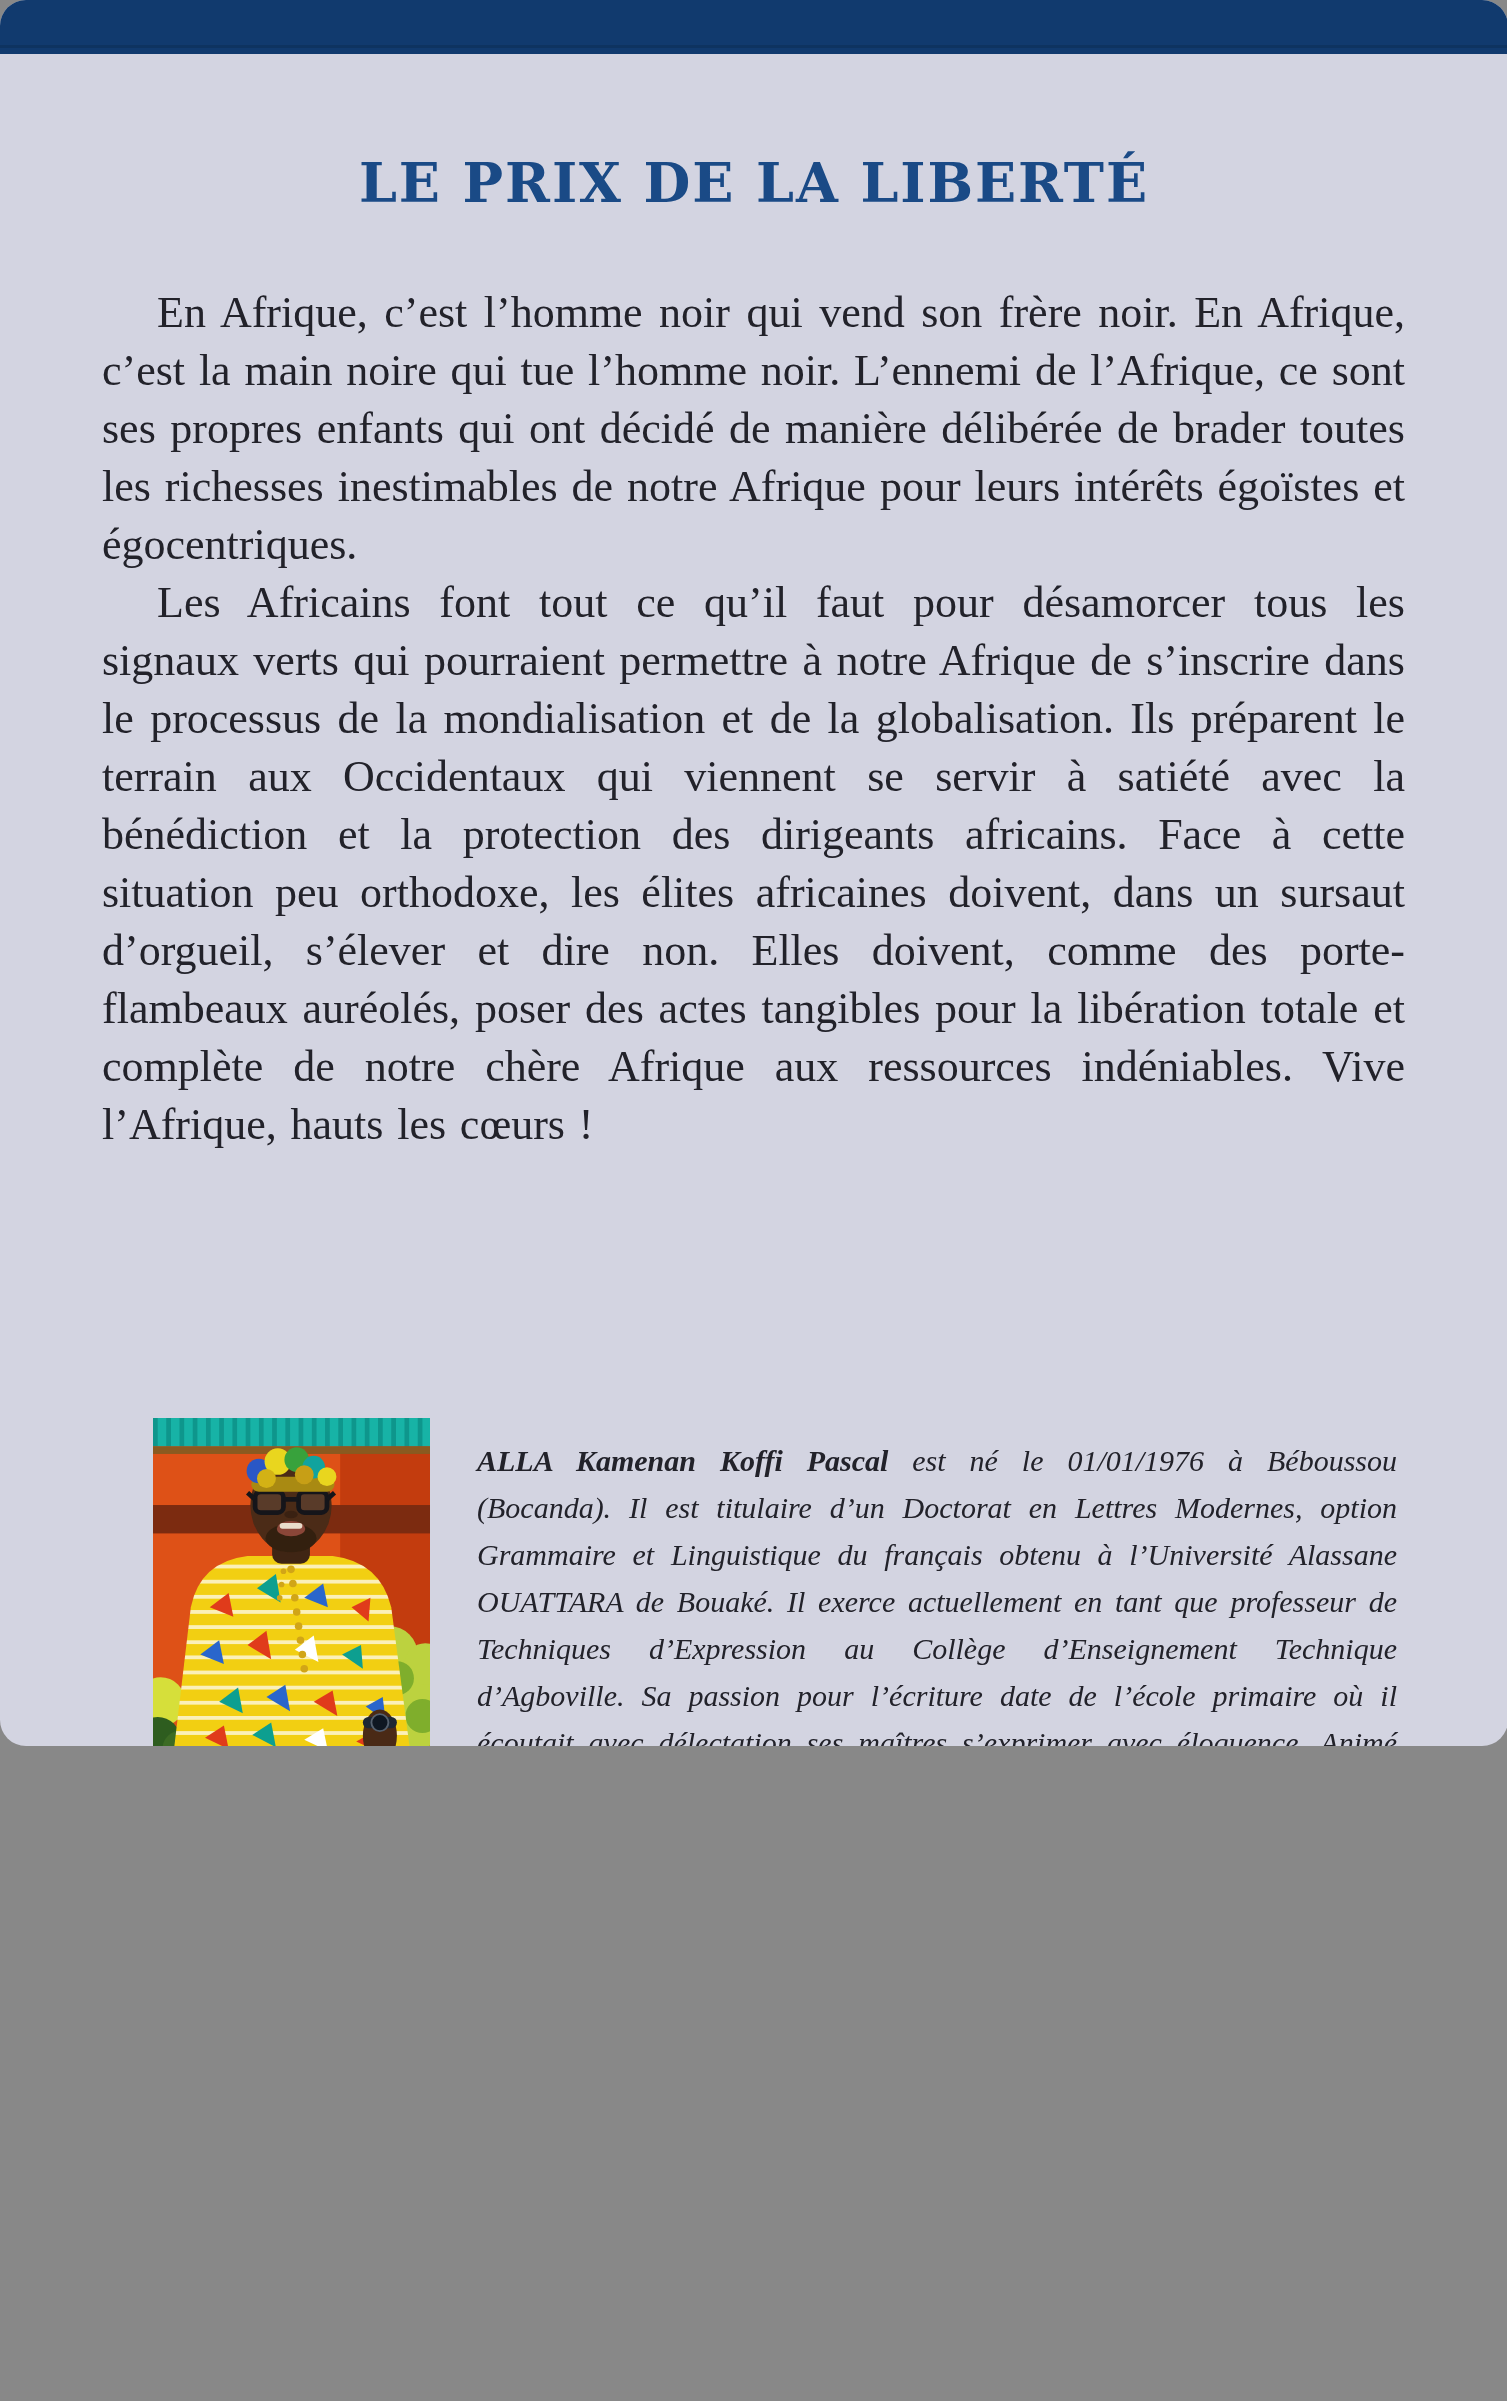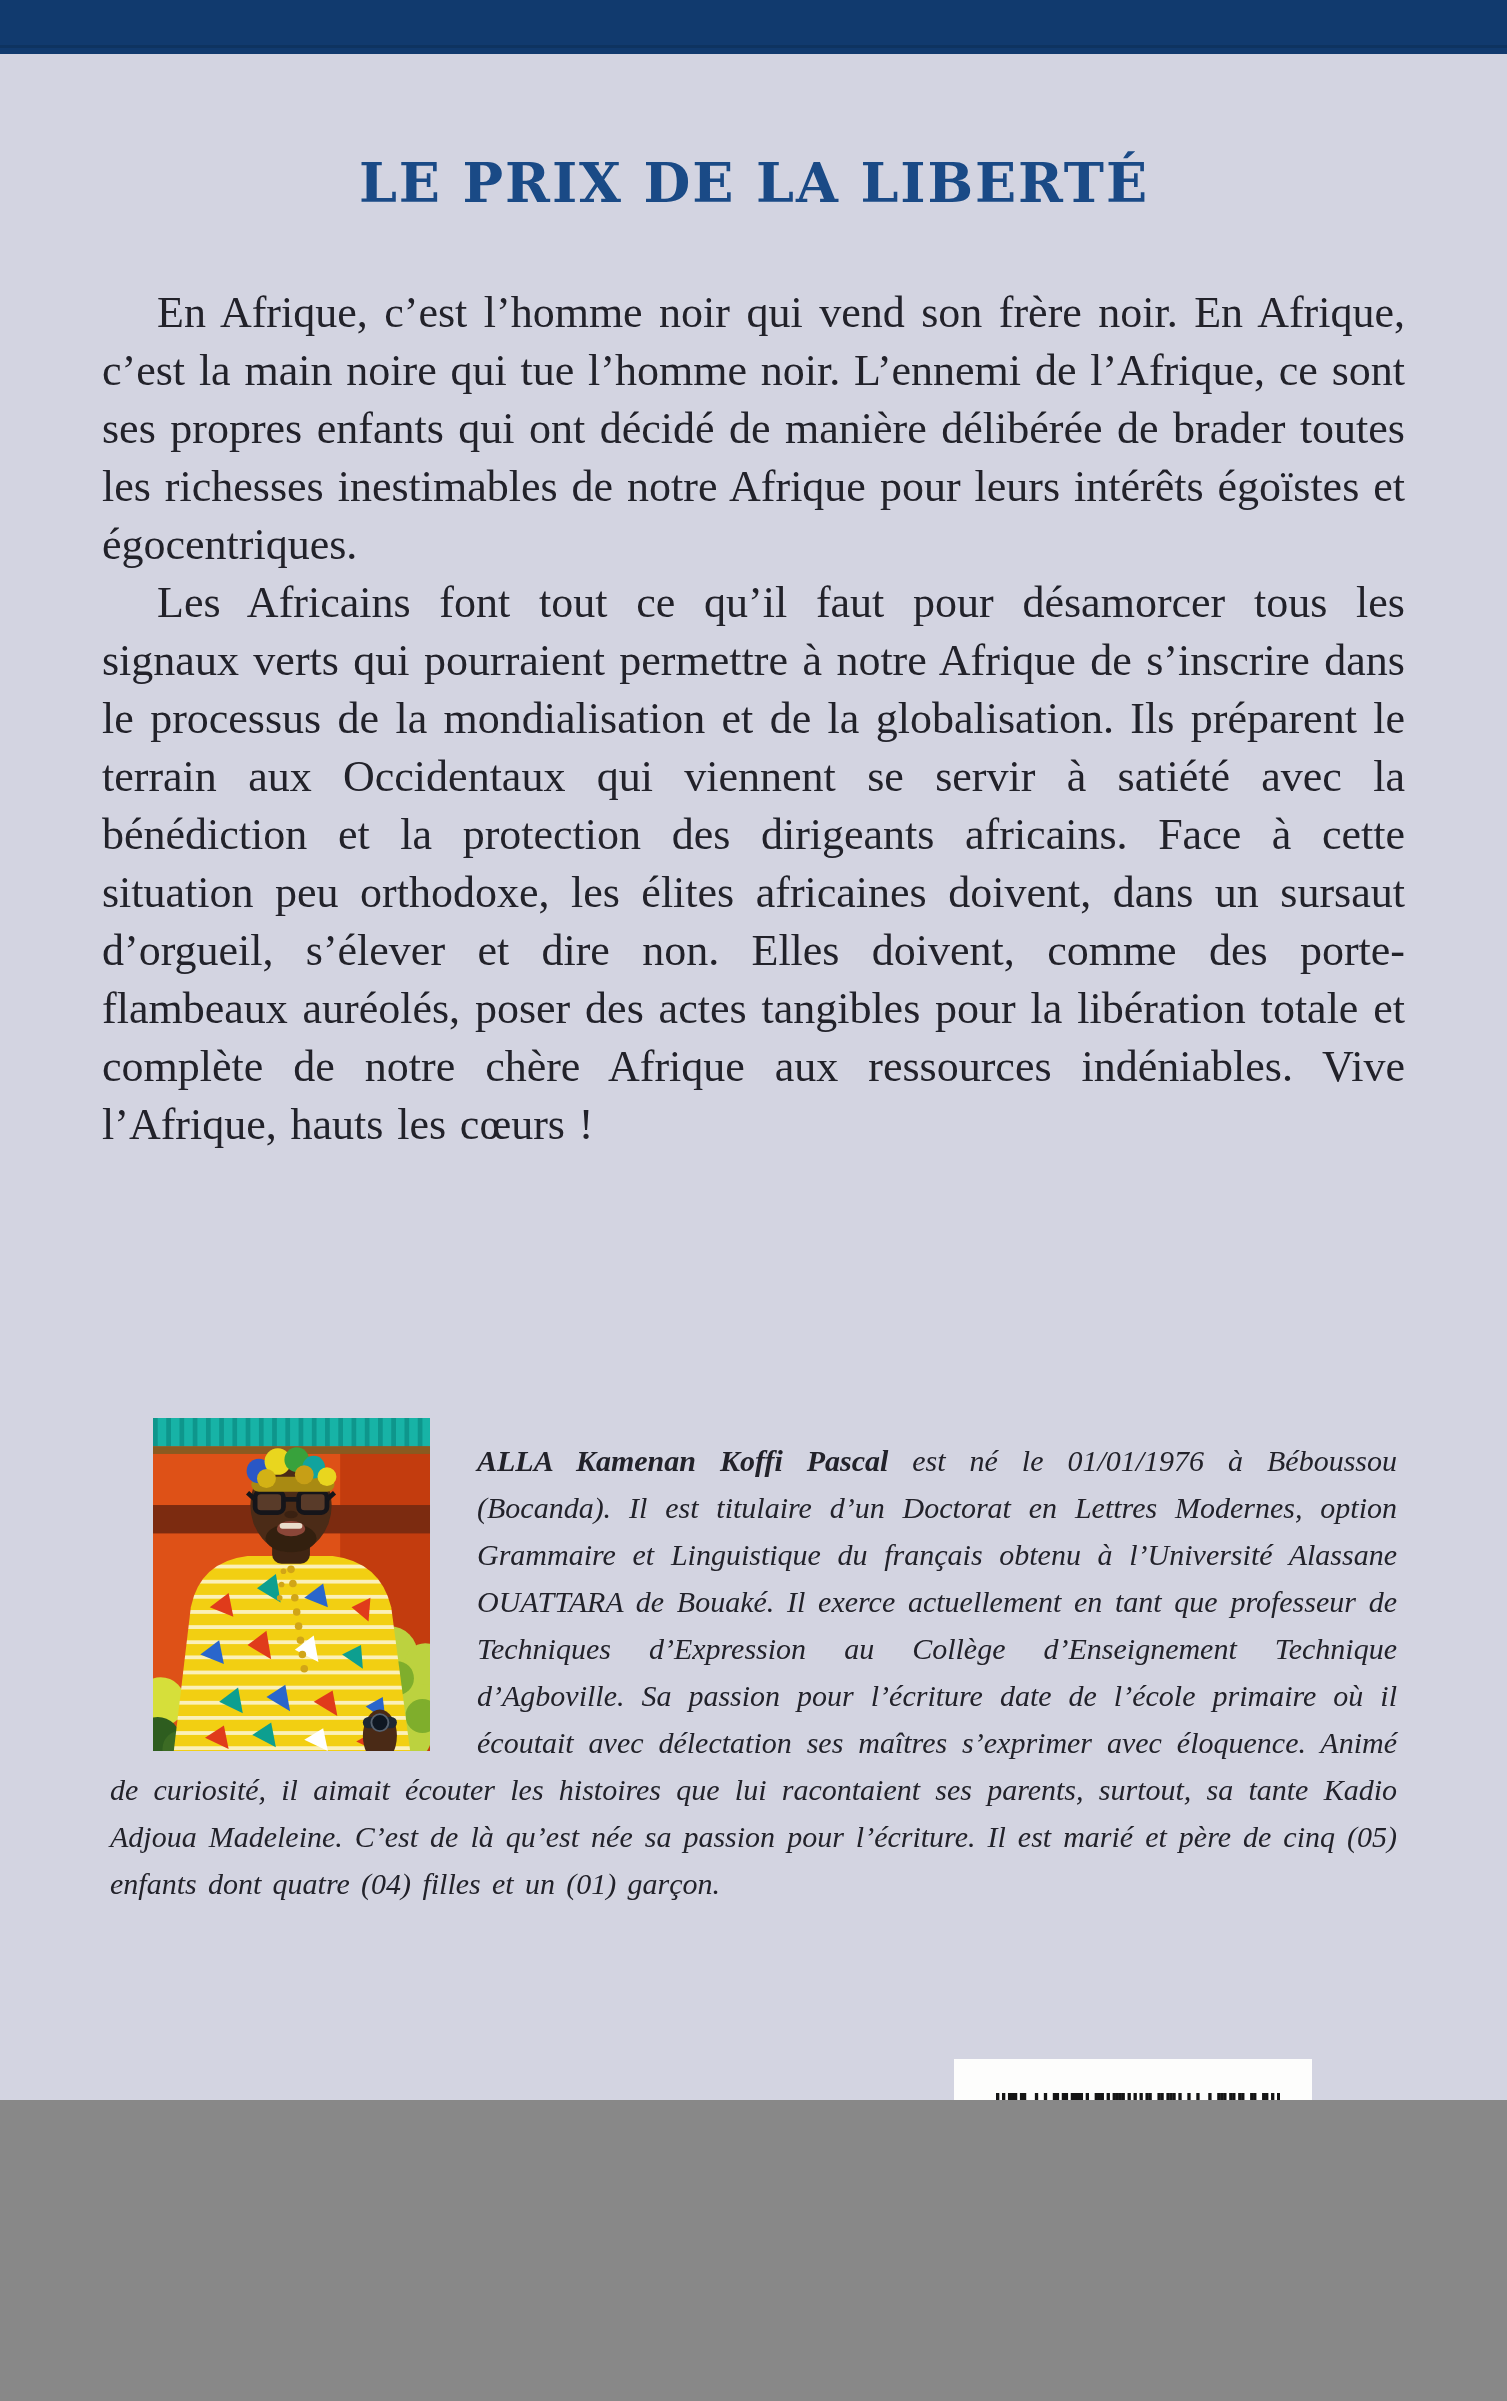--- a/index.html
+++ b/index.html
@@ -7,25 +7,26 @@
     --band_line:#0d2e56;
     --title:#1a4a86;
     --text:#22222a;
     --background:#d3d4e1;
     --barcode_bg:#fdfdfc;
   }
   html,body{margin:0;padding:0;}
   body{background:#888;}
   .page{
     position:relative;
-    width:1508px;height:2100px;
+    width:1508px;height:1746px;
     background:var(--background);
     overflow:hidden;
     font-family:"Liberation Serif", serif;
     color:var(--text);
+    border-radius:26px;
   }
   .top-band{
     position:absolute;left:0;top:0;width:1508px;height:54px;
     background:var(--band);
   }
   .top-band .band-line{
     position:absolute;left:0;top:45px;width:100%;height:2.8px;
     background:var(--band_line);opacity:.6;
   }
   .book-title{

